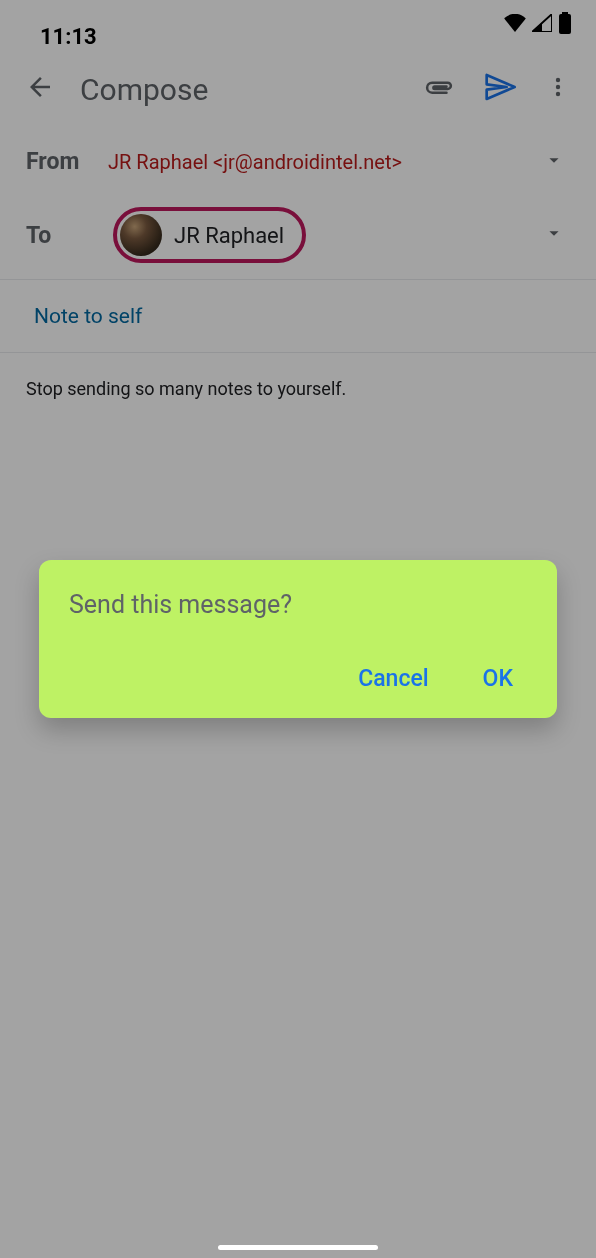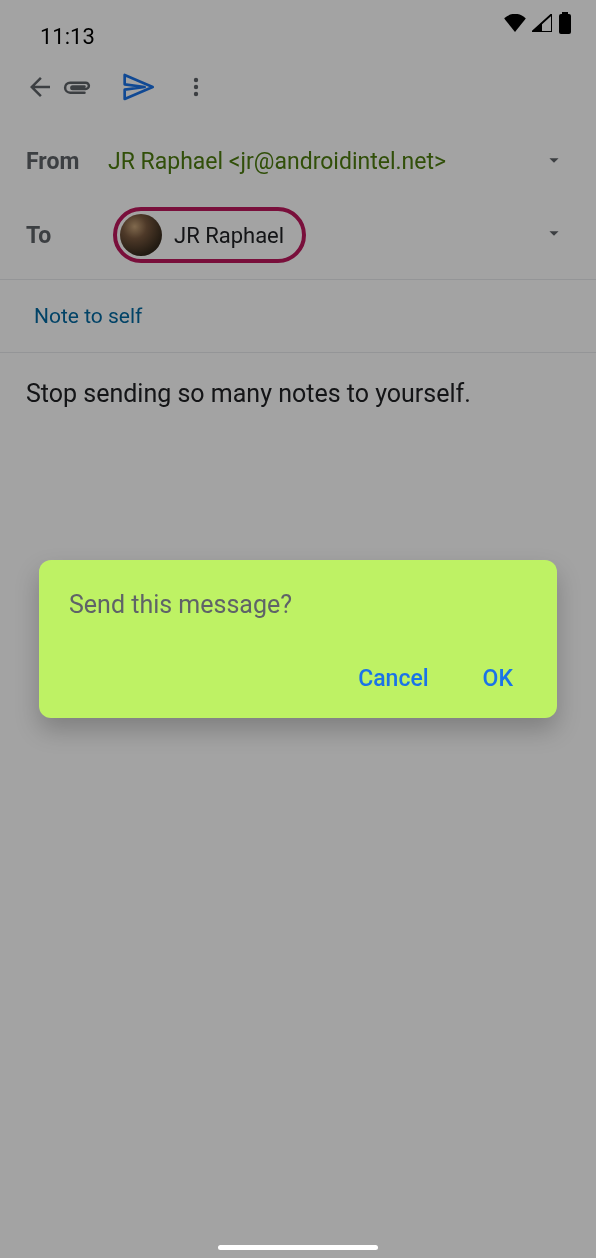--- a/index.html
+++ b/index.html
@@ -18,21 +18,21 @@
     .status-bar {
       height: 50px;
       display: flex;
       align-items: center;
       justify-content: space-between;
       padding: 0 24px 0 40px;
       color: #000;
     }
     .status-time {
       font-size: 22px;
-      font-weight: 400;
+      font-weight: 700;
       margin-top: 22px;
     }
     .status-icons {
       display: flex;
       align-items: center;
       gap: 6px;
     }
     .app-bar {
       height: 78px;
       display: flex;
@@ -63,22 +63,22 @@
       align-items: center;
       padding: 20px 26px;
     }
     .field-label {
       font-size: 23px;
       color: #5f6368;
       width: 82px;
       font-weight: bold;
     }
     .field-value {
-      font-size: 23px;
-      color: #4d7c0f;
+      font-size: 20px;
+      color: #b91c1c;
       flex: 1;
     }
     .chevron-wrap {
       width: 32px;
       display: flex;
       justify-content: center;
     }
     .chip {
       display: inline-flex;
       align-items: center;
@@ -103,21 +103,21 @@
       background: #e8eaed;
     }
     .subject-row {
       padding: 24px 26px;
       font-size: 21px;
       color: #0369a1;
       margin-left: 8px;
     }
     .body-row {
       padding: 24px 26px;
-      font-size: 25px;
+      font-size: 18px;
       color: #202124;
       line-height: 1.35;
     }
     .overlay {
       position: absolute;
       inset: 0;
       background: rgba(0,0,0,0.36);
       display: flex;
       align-items: center;
       justify-content: center;
@@ -190,20 +190,21 @@
 </div>
 
 <div class="app-bar">
   <div class="back-btn">
     <span>
       <svg width="30" height="30" viewBox="0 0 24 24">
           <path d="M20 11H7.83l5.59-5.59L12 4l-8 8 8 8 1.41-1.41L7.83 13H20z" fill="#5f6368"></path>
         </svg>
     </span>
   </div>
+  <div class="app-title">Compose</div>
   <div class="toolbar-actions">
     <span>
       <span>
         <svg width="30" height="30" viewBox="0 0 24 24">
             <path d="M16.5 6v11.5a4 4 0 01-8 0V5a2.5 2.5 0 015 0v10.5a1 1 0 01-2 0V6" fill="none" stroke="#5f6368" stroke-width="2" stroke-linecap="round" transform="rotate(90 12 12)"></path>
           </svg>
       </span>
     </span>
     <span>
       <span>

